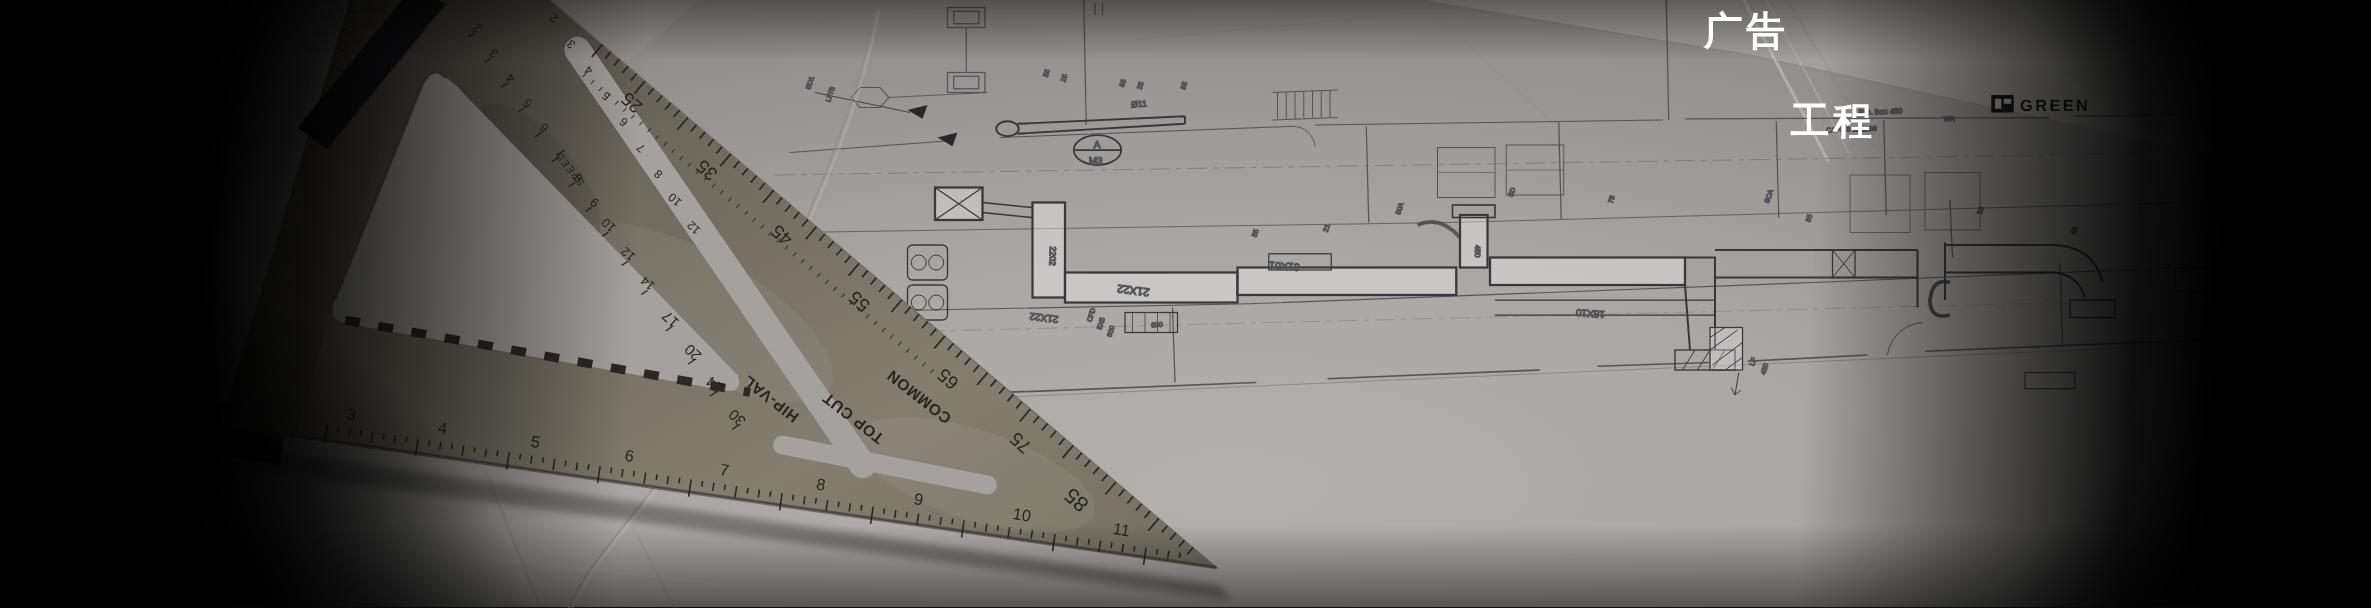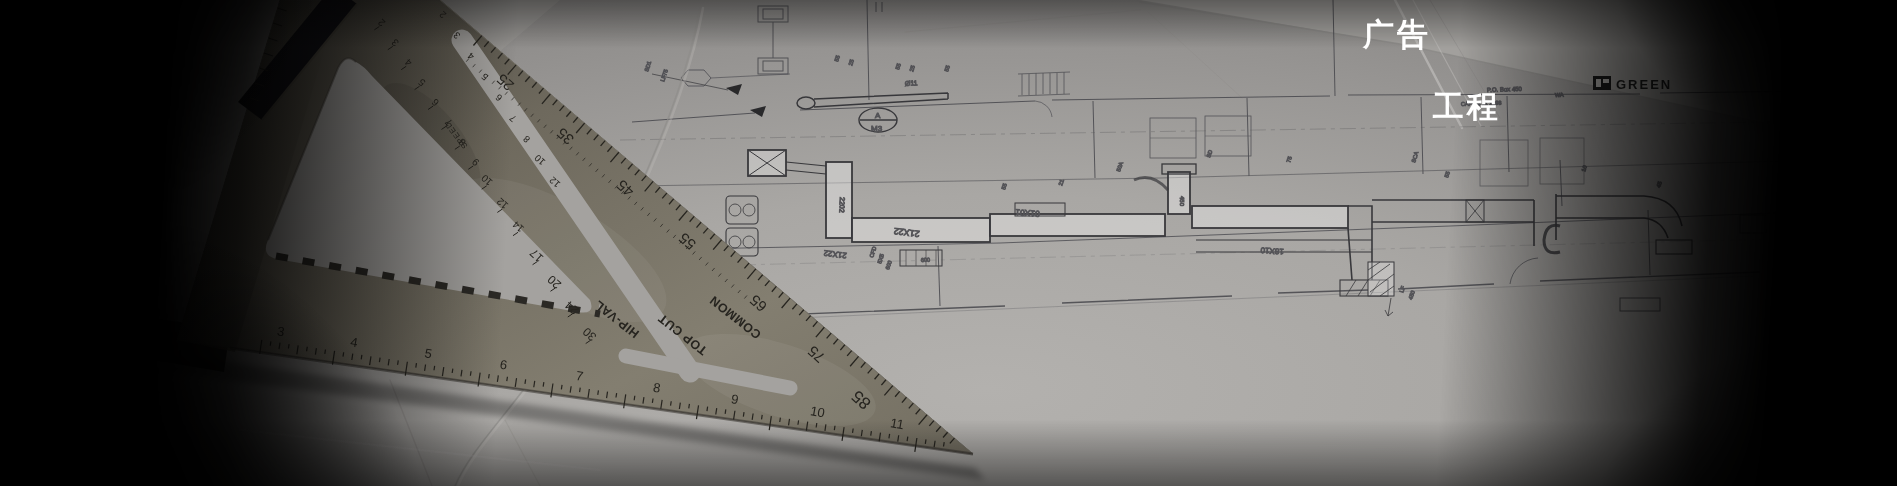--- a/index.html
+++ b/index.html
@@ -14,21 +14,21 @@
      radial-gradient(ellipse 560px 430px at -6% -10%, rgba(0,0,0,.98) 50%, rgba(0,0,0,0) 78%),
      radial-gradient(ellipse 860px 570px at -10% 112%, rgba(0,0,0,.96) 45%, rgba(0,0,0,0) 72%),
      linear-gradient(93deg, #000 9%, rgba(0,0,0,.85) 13%, rgba(0,0,0,0) 27%);}
   #vg-right{background:
      linear-gradient(273deg, #000 7%, rgba(0,0,0,.9) 10.5%, rgba(0,0,0,0) 24%),
      radial-gradient(ellipse 500px 300px at 103% -6%, rgba(0,0,0,.9) 35%, rgba(0,0,0,0) 68%),
      radial-gradient(ellipse 580px 350px at 104% 110%, rgba(0,0,0,.92) 30%, rgba(0,0,0,0) 66%);}
   #vg-frame{background:
      linear-gradient(180deg, rgba(0,0,0,.42) 0, rgba(0,0,0,0) 48px),
      linear-gradient(0deg, rgba(0,0,0,.5) 0, rgba(5,5,5,0) 66px);}
-  #banner-title{position:absolute;left:1363px;top:17px;color:#fff;font-weight:bold;
+  #banner-title{position:absolute;left:1363px;top:7px;color:#fff;font-weight:bold;
      font-size:31px;line-height:36px;letter-spacing:3px;white-space:pre;
      text-rendering:geometricPrecision;}
 </style>
 </head>
 <body>
 
 <div id="stage">
   <div id="paper"></div>
 
   <svg id="scene" width="1897" height="486" viewBox="0 0 1897 486">

